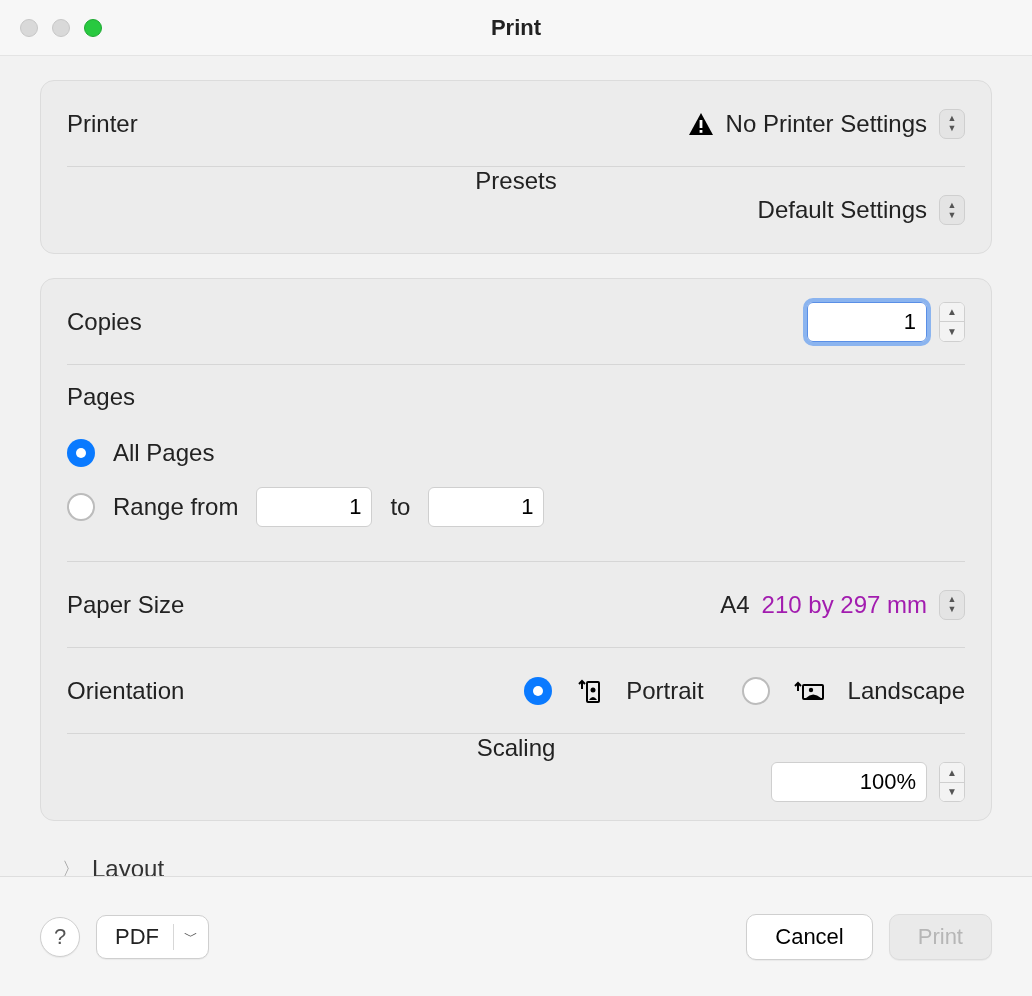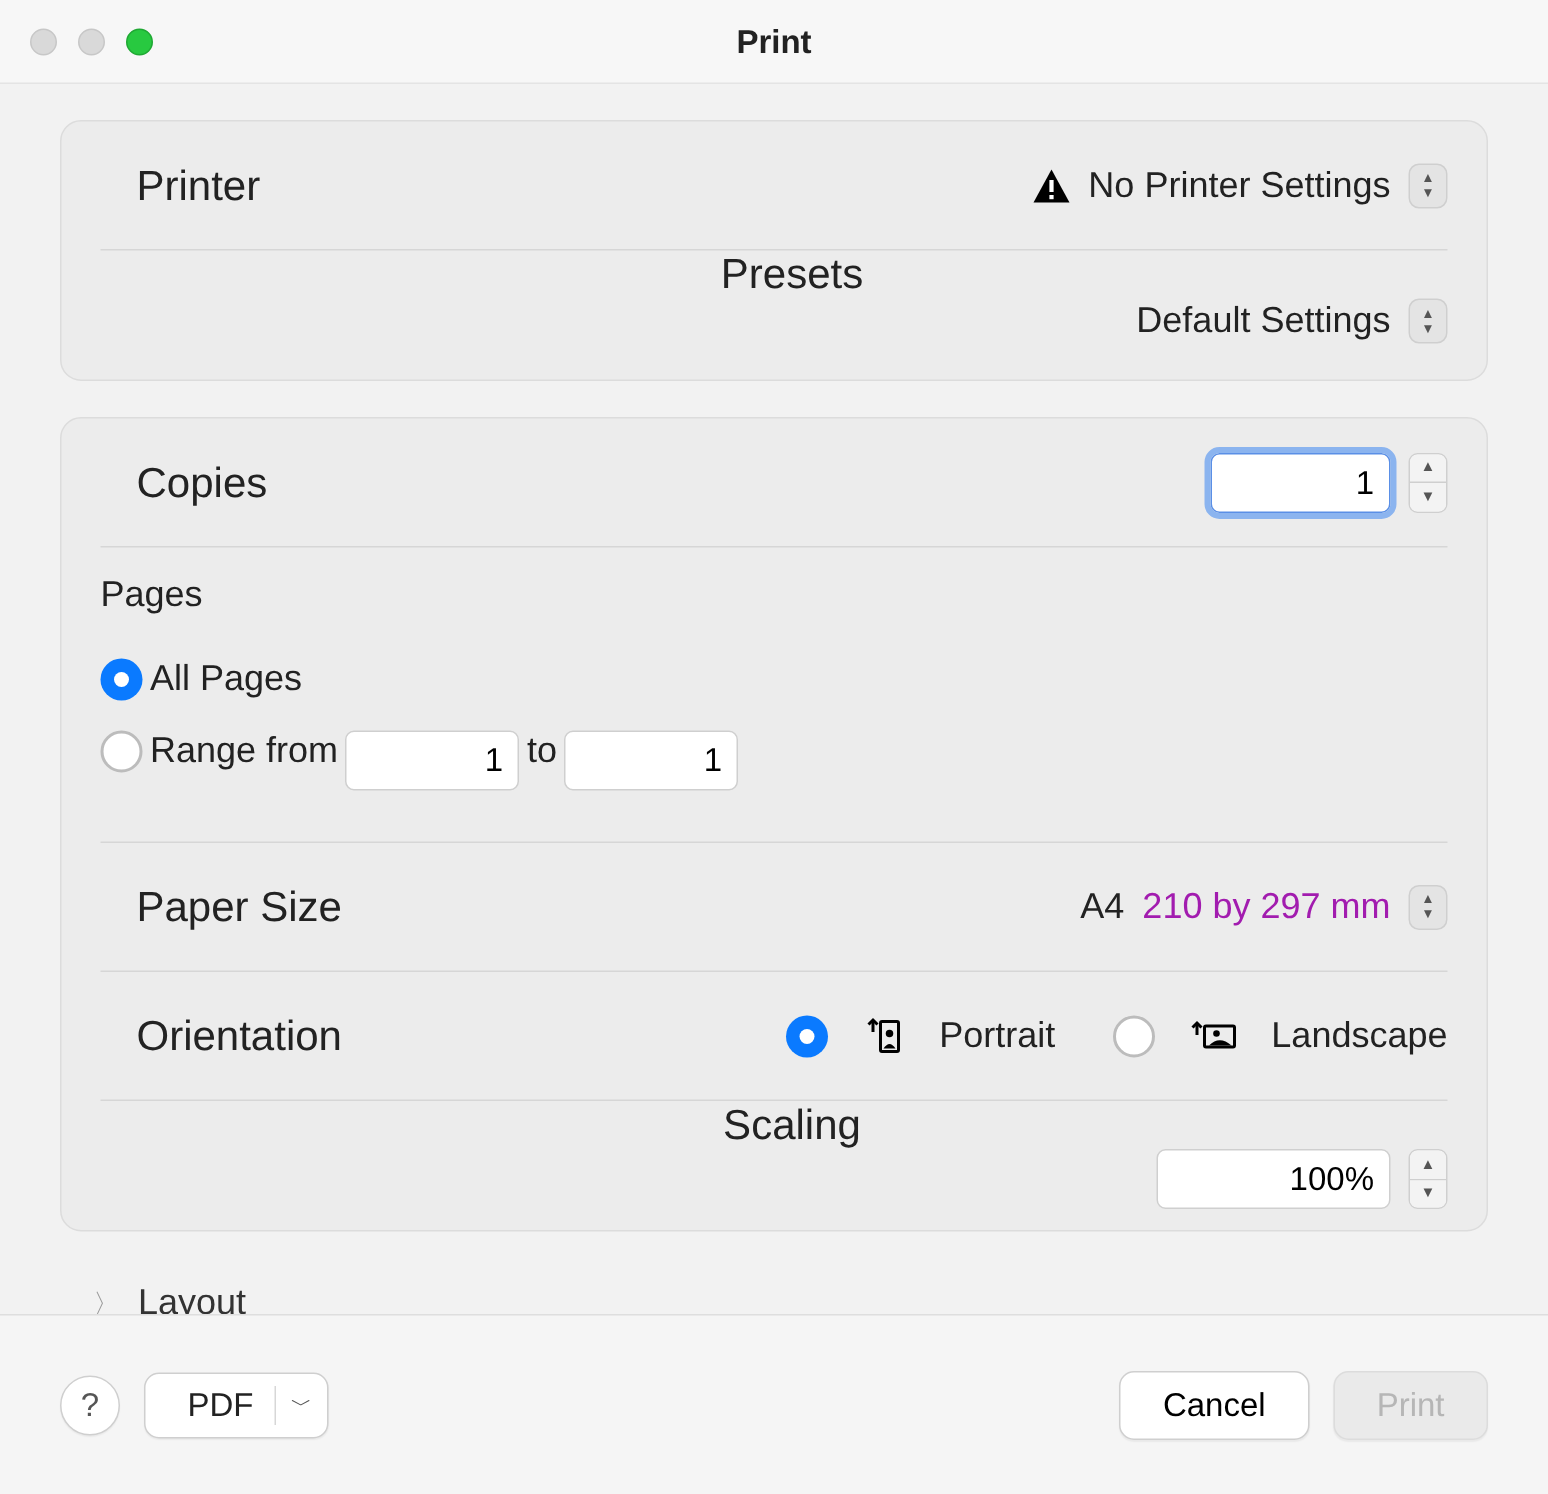--- a/index.html
+++ b/index.html
@@ -53,23 +53,22 @@
   .panel + .panel { margin-top: 24px; }
 
   .row {
     display: flex;
     align-items: center;
     min-height: 86px;
     border-bottom: 1px solid #d6d6d6;
   }
   .row:last-child { border-bottom: none; flex-direction: column; }
   .row-label {
-    font-size: 28px;
+    font-size: 24px;
     flex: 0 0 auto;
-    margin-left: 24px;
   }
   .row-right {
     margin-left: auto;
     display: flex;
     align-items: center;
     gap: 12px;
   }
 
   .select-value { font-size: 24px; }
   .warn-icon svg { display: block; }
@@ -115,21 +114,21 @@
     display: flex; align-items: center; justify-content: center;
     font-size: 10px; color: #555;
     background: #f3f3f3;
     cursor: default;
   }
   .stepper > div:first-child { border-bottom: 1px solid #cfcfcf; }
 
   .pages-group { padding: 18px 0 24px 0; border-bottom: 1px solid #d6d6d6; }
   .pages-title { font-size: 24px; margin-bottom: 18px; }
   .radio-row {
-    display: flex; gap: 5px;
+    display: flex; align-items: center; gap: 18px;
     padding: 10px 0;
     font-size: 24px;
   }
   .radio {
     width: 28px; height: 28px; border-radius: 50%;
     border: 2px solid #bcbcbc; background: #fff;
     display: flex; align-items: center; justify-content: center;
     cursor: pointer;
   }
   .radio.checked {
@@ -143,21 +142,21 @@
   .range-box {
     width: 116px; height: 40px; background: #fff;
     border: 1px solid #cfcfcf; border-radius: 6px;
     text-align: right; padding: 0 10px; font-size: 22px;
   }
   .range-text { font-size: 24px; }
 
   .dim-text { color: #a21caf; }
 
   .orient-seg {
-    display: flex; align-items: center; gap: 24px;
+    display: flex; align-items: flex-end; gap: 24px;
   }
   .orient-icon svg { display: block; }
 
   .layout-expander {
     display: flex; align-items: center; gap: 12px;
     margin-top: 34px; margin-left: 22px;
     font-size: 24px; color: #333;
     cursor: default;
   }
   .chevron { color: #9a9a9a; font-size: 18px; }
@@ -174,21 +173,21 @@
   .help-btn {
     width: 40px; height: 40px; border-radius: 50%;
     background: #fff; border: 1px solid #cfcfcf;
     display: flex; align-items: center; justify-content: center;
     font-size: 22px; color: #555; cursor: pointer;
     box-shadow: 0 1px 1px rgba(0,0,0,.05);
   }
   .pdf-btn {
     height: 44px; border-radius: 10px;
     background: #fff; border: 1px solid #cfcfcf;
-    padding: 0 10px 0 28px; display: flex; align-items: center;
+    padding: 0 10px 0 18px; display: flex; align-items: center;
     font-size: 22px; cursor: pointer;
     box-shadow: 0 1px 1px rgba(0,0,0,.05);
   }
   .pdf-btn .divider { width: 1px; height: 26px; background: #d7d7d7; margin: 0 10px 0 14px; }
   .pdf-btn .caret { font-size: 14px; color: #555; }
   .spacer { flex: 1; }
   .push-btn {
     height: 46px; padding: 0 28px;
     border-radius: 10px; font-size: 22px;
     background: #fff; border: 1px solid #cfcfcf;

